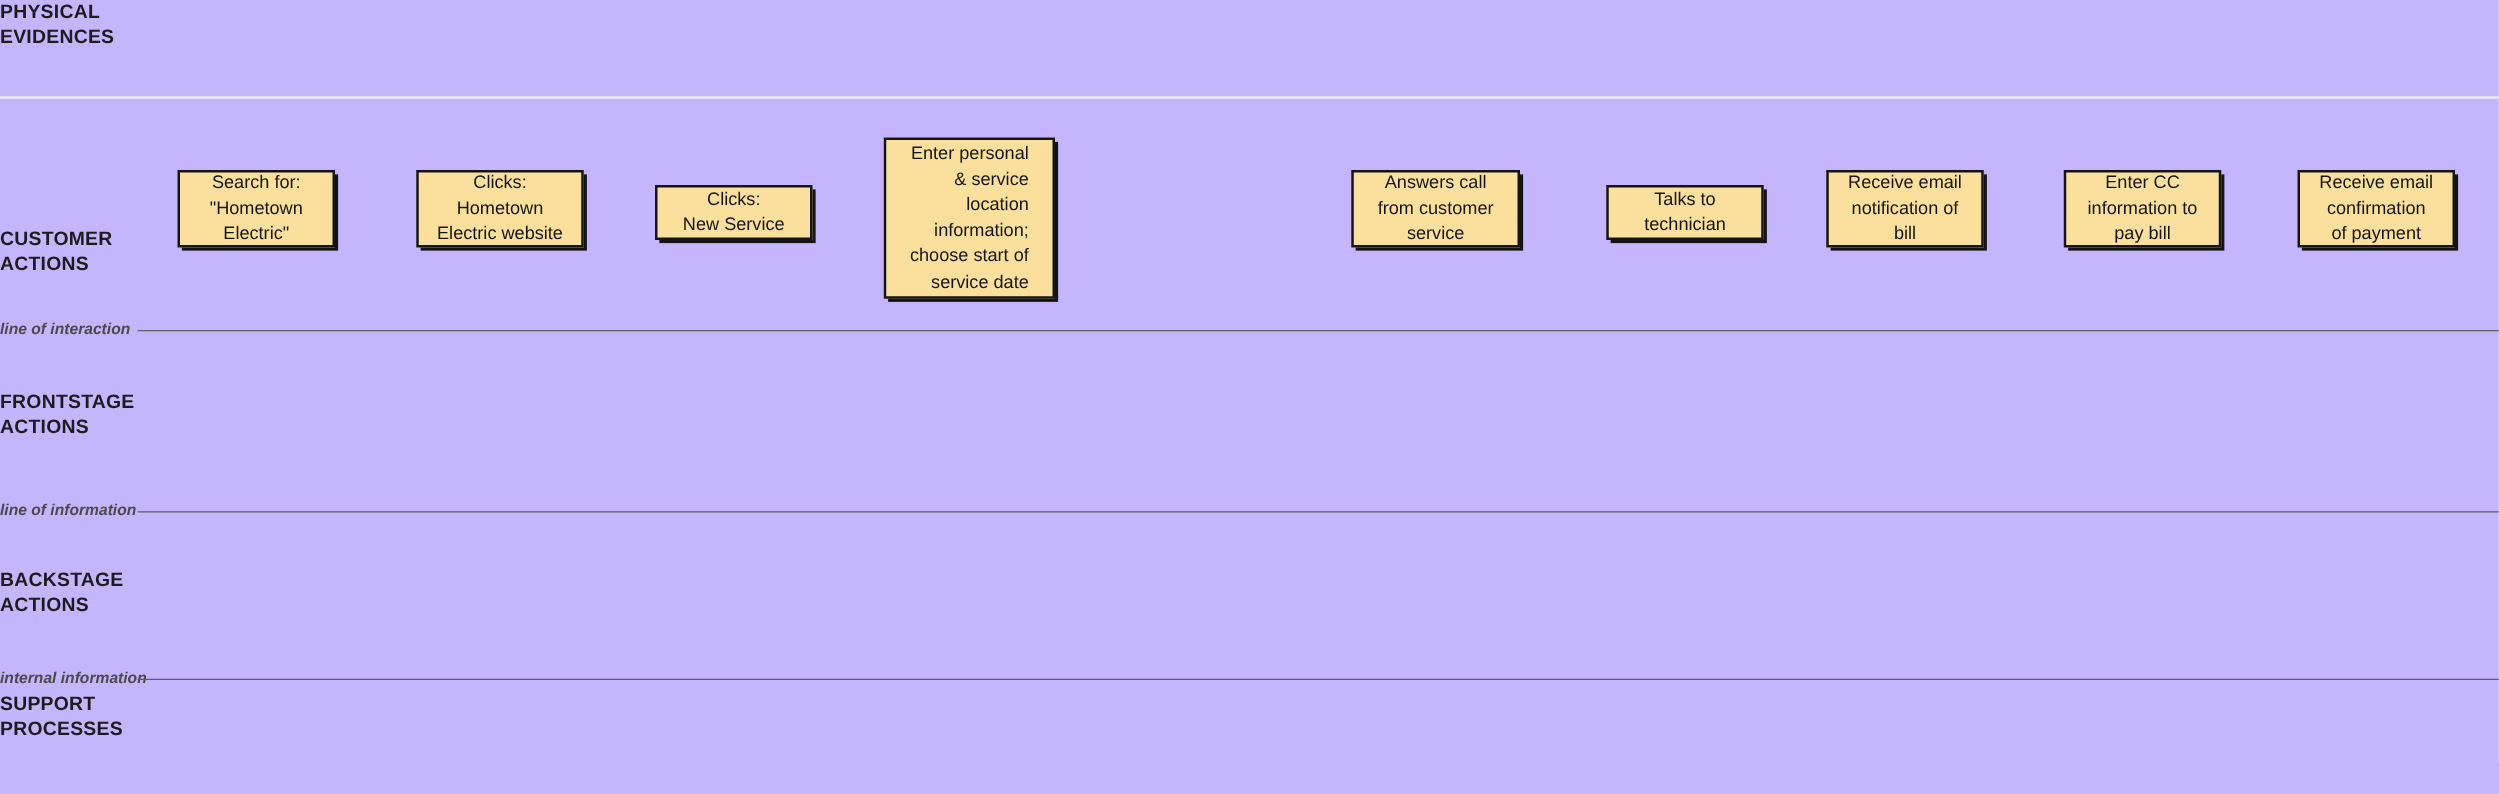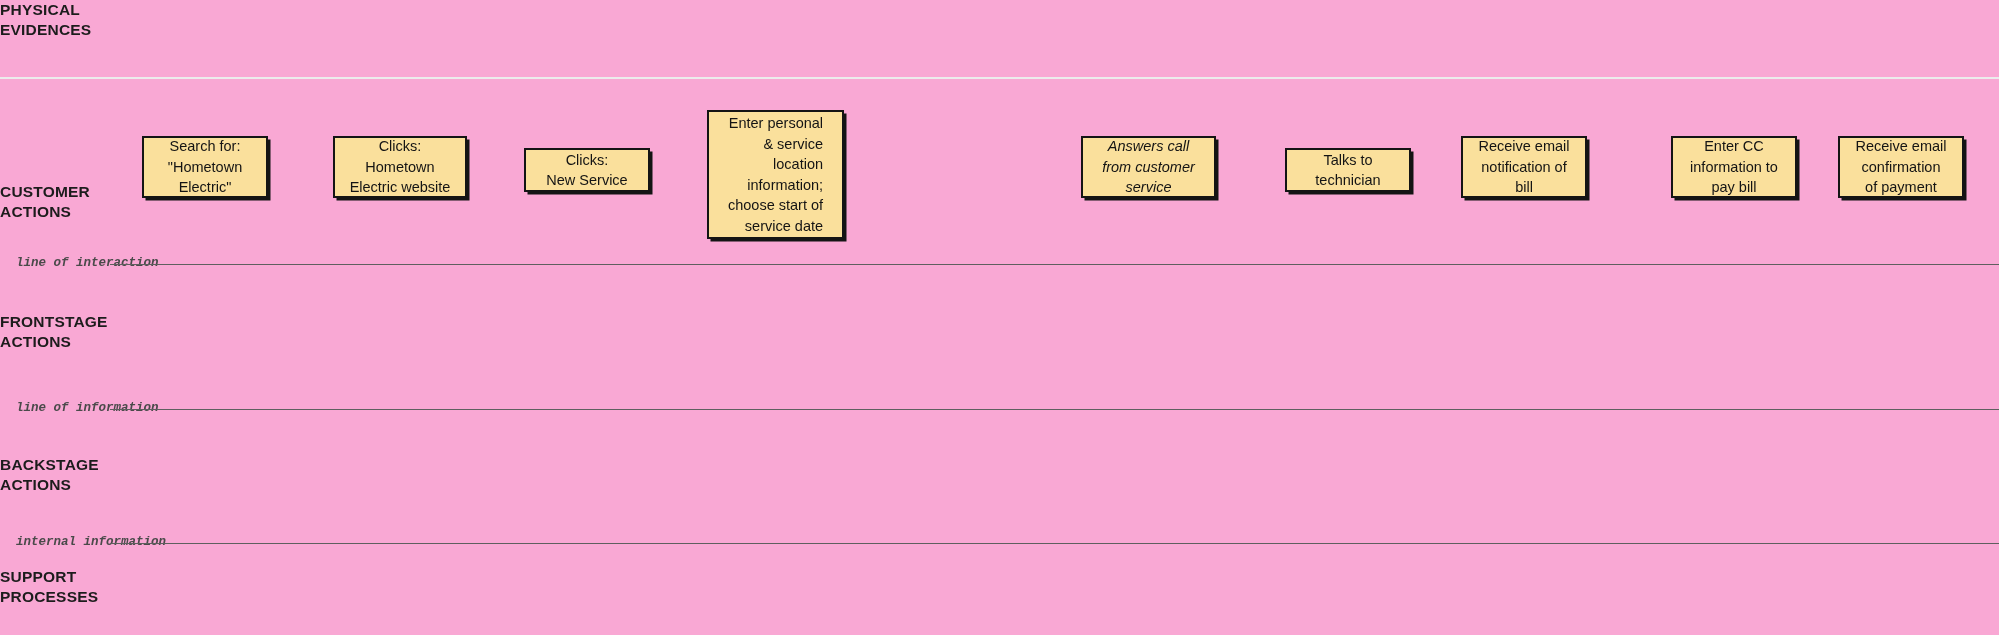--- a/index.html
+++ b/index.html
@@ -11,21 +11,21 @@
     width: 1999px;
     height: 635px;
     font-family: "Liberation Sans", sans-serif;
     overflow: hidden;
   }
 
   #blueprint {
     position: relative;
     width: 1999px;
     height: 635px;
-    background: #f9a8d4;
+    background: #c4b5fd;
   }
 
   
   .band-label {
     position: absolute;
     left: 0px;
     width: 140px;
     font-size: 15.5px;
     font-weight: 700;
     letter-spacing: 0.2px;
@@ -45,27 +45,26 @@
   }
   .rule.faint   { background: #ececec; height: 2px; }
   .rule.solid   { background: #5f5f5f; }
 
   
   .rule.offset  { left: 110px; width: 1889px; }
 
   .rule-caption {
     position: absolute;
     left: 0px;
-    font-family: Liberation Mono, monospace;
+    font-family: Liberation Sans, sans-serif;
     font-style: italic;
     font-weight: 600;
     font-size: 12.5px;
     color: #4a4a4a;
     white-space: nowrap;
-    padding-left: 16px;
   }
 
   
   .card {
     position: absolute;
     box-sizing: border-box;
     background: #fae09c;
     border: 2.5px solid #141414;
     box-shadow: 3px 3px 0 -0.5px #141414;
     display: flex;
@@ -81,21 +80,21 @@
   }
 </style>
 </head>
 <body>
 
 <div id="blueprint">
     <div class="band-label" style="top: 0px;"><span>PHYSICAL</span><span class="l2">EVIDENCES</span></div>
     <div class="band-label" style="top: 152px; margin-top: 30px;"><span>CUSTOMER</span><span class="l2">ACTIONS</span></div>
     <div class="band-label" style="top: 312px;"><span>FRONTSTAGE</span><span class="l2">ACTIONS</span></div>
     <div class="band-label" style="top: 455px;"><span>BACKSTAGE</span><span class="l2">ACTIONS</span></div>
-    <div class="band-label" style="top: 567px;"><span>SUPPORT</span><span class="l2">PROCESSES</span></div>
+    <div class="band-label" style="top: 554px;"><span>SUPPORT</span><span class="l2">PROCESSES</span></div>
     <div class="rule faint" style="top: 77px;"></div>
     <div class="rule-caption" style="top: 256px;">line of interaction</div>
     <div class="rule solid offset" style="top: 264px;"></div>
     <div class="rule-caption" style="top: 401px;">line of information</div>
     <div class="rule solid offset" style="top: 409px;"></div>
     <div class="rule-caption" style="top: 535px;">internal information</div>
     <div class="rule solid offset" style="top: 543px;"></div>
     <div class="card" style="left: 142px; top: 136px; width: 126px; height: 62px;">Search for:
 "Hometown
 Electric"</div>
@@ -103,27 +102,27 @@
 Hometown
 Electric website</div>
     <div class="card" style="left: 524px; top: 148px; width: 126px; height: 44px;">Clicks:
 New Service</div>
     <div class="card" style="left: 707px; top: 110px; width: 137px; height: 129px; text-align: right;">Enter personal
 &amp; service
 location
 information;
 choose start of
 service date</div>
-    <div class="card" style="left: 1081px; top: 136px; width: 135px; height: 62px; font-style: italic;">Answers call
+    <div class="card" style="left: 1081px; top: 136px; width: 135px; height: 62px;">Answers call
 from customer
 service</div>
     <div class="card" style="left: 1285px; top: 148px; width: 126px; height: 44px;">Talks to
 technician</div>
     <div class="card" style="left: 1461px; top: 136px; width: 126px; height: 62px;">Receive email
 notification of
 bill</div>
-    <div class="card" style="left: 1651px; top: 136px; width: 126px; height: 62px; margin-left: 20px;">Enter CC
+    <div class="card" style="left: 1651px; top: 136px; width: 126px; height: 62px;">Enter CC
 information to
 pay bill</div>
     <div class="card" style="left: 1838px; top: 136px; width: 126px; height: 62px;">Receive email
 confirmation
 of payment</div>
   </div>
 
 </body></html>

